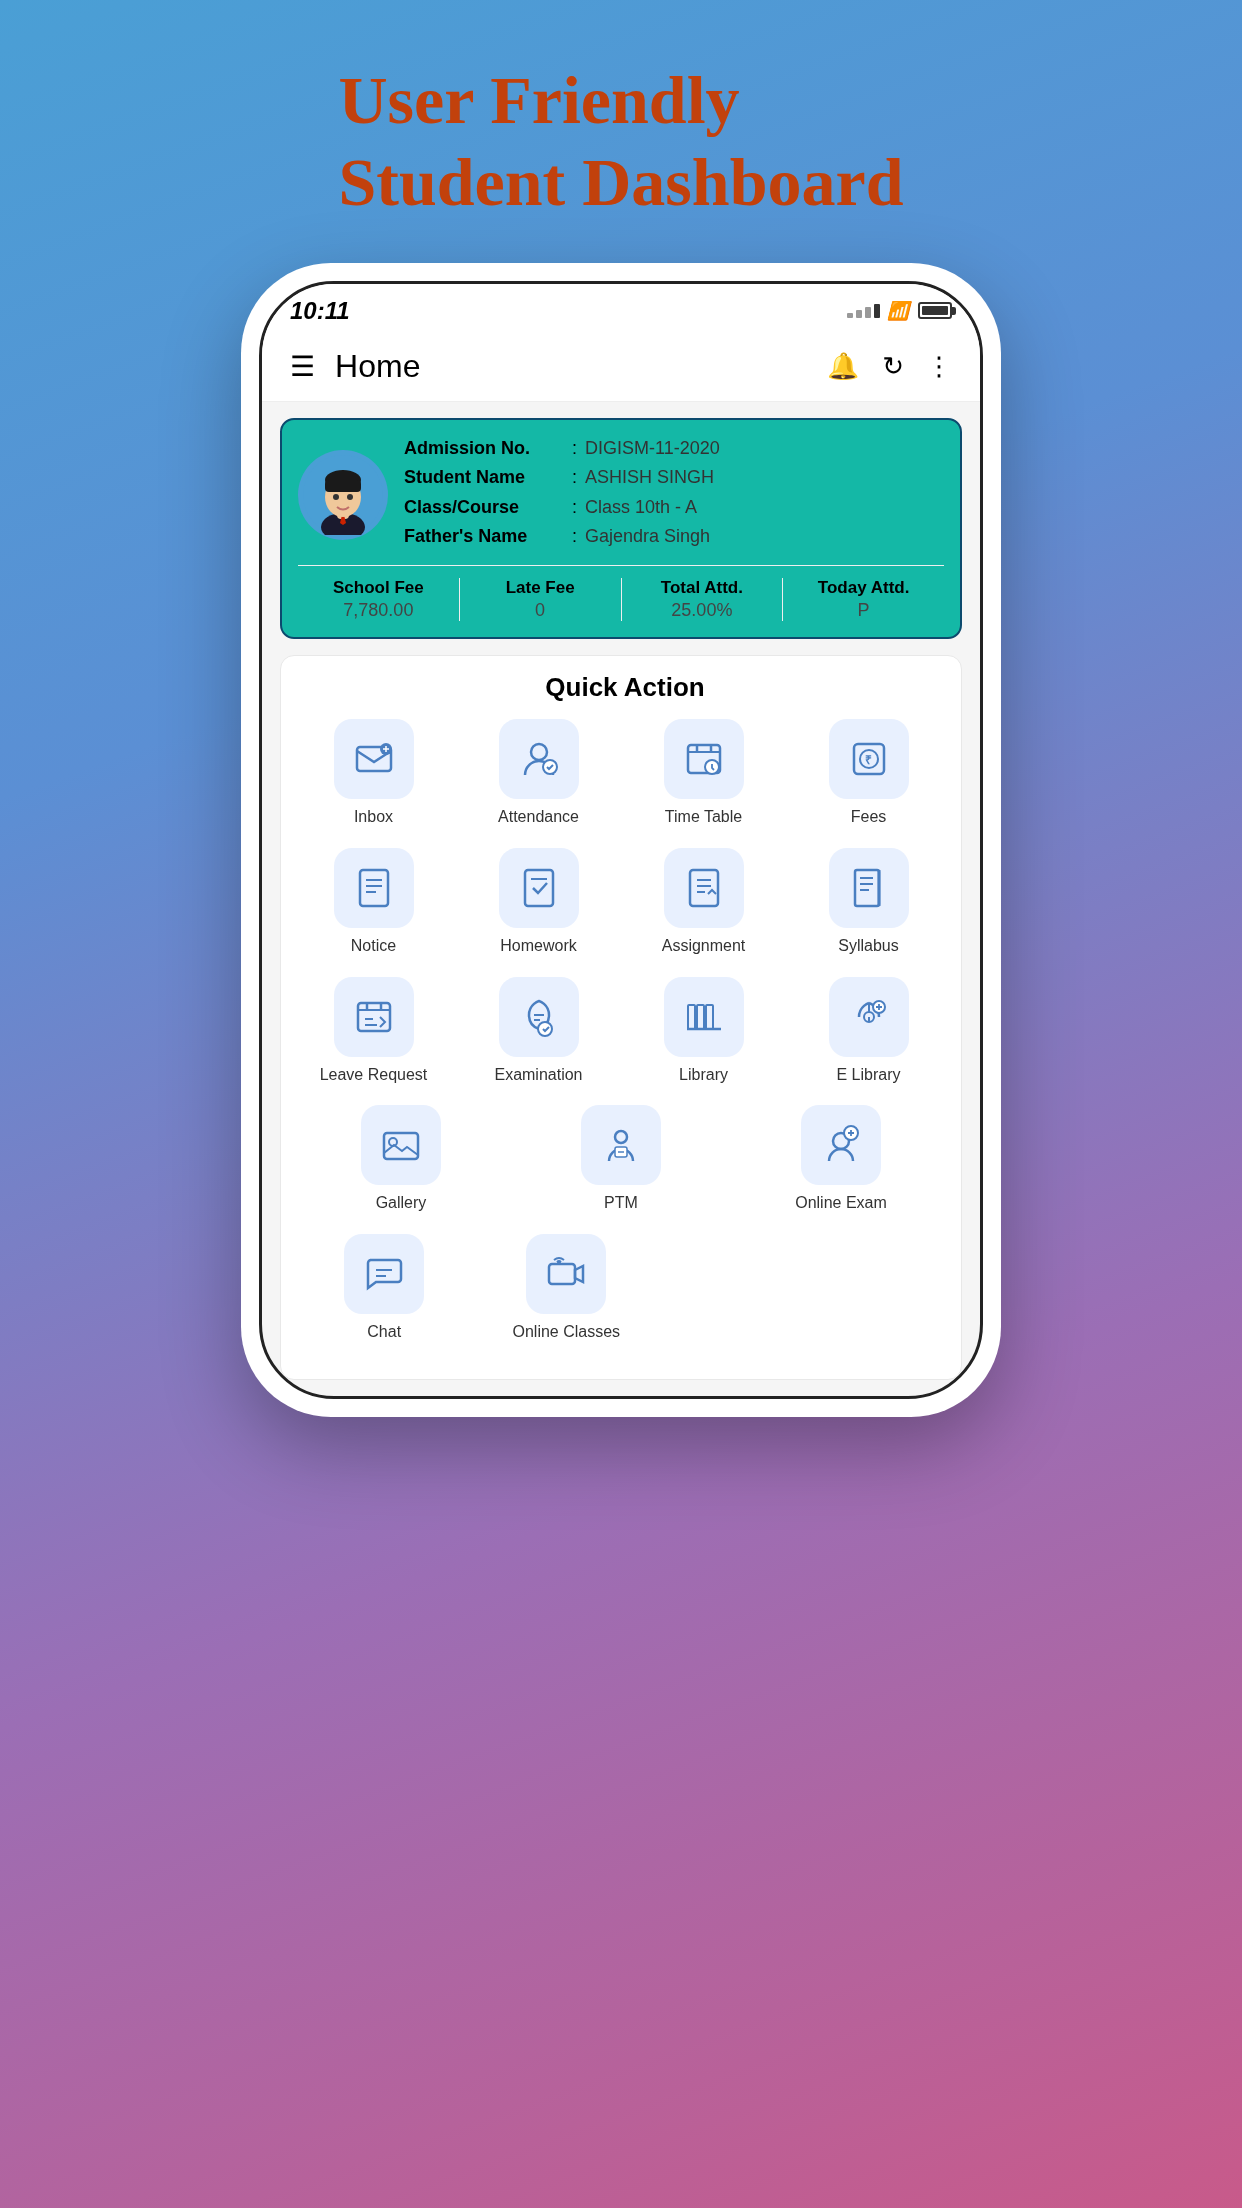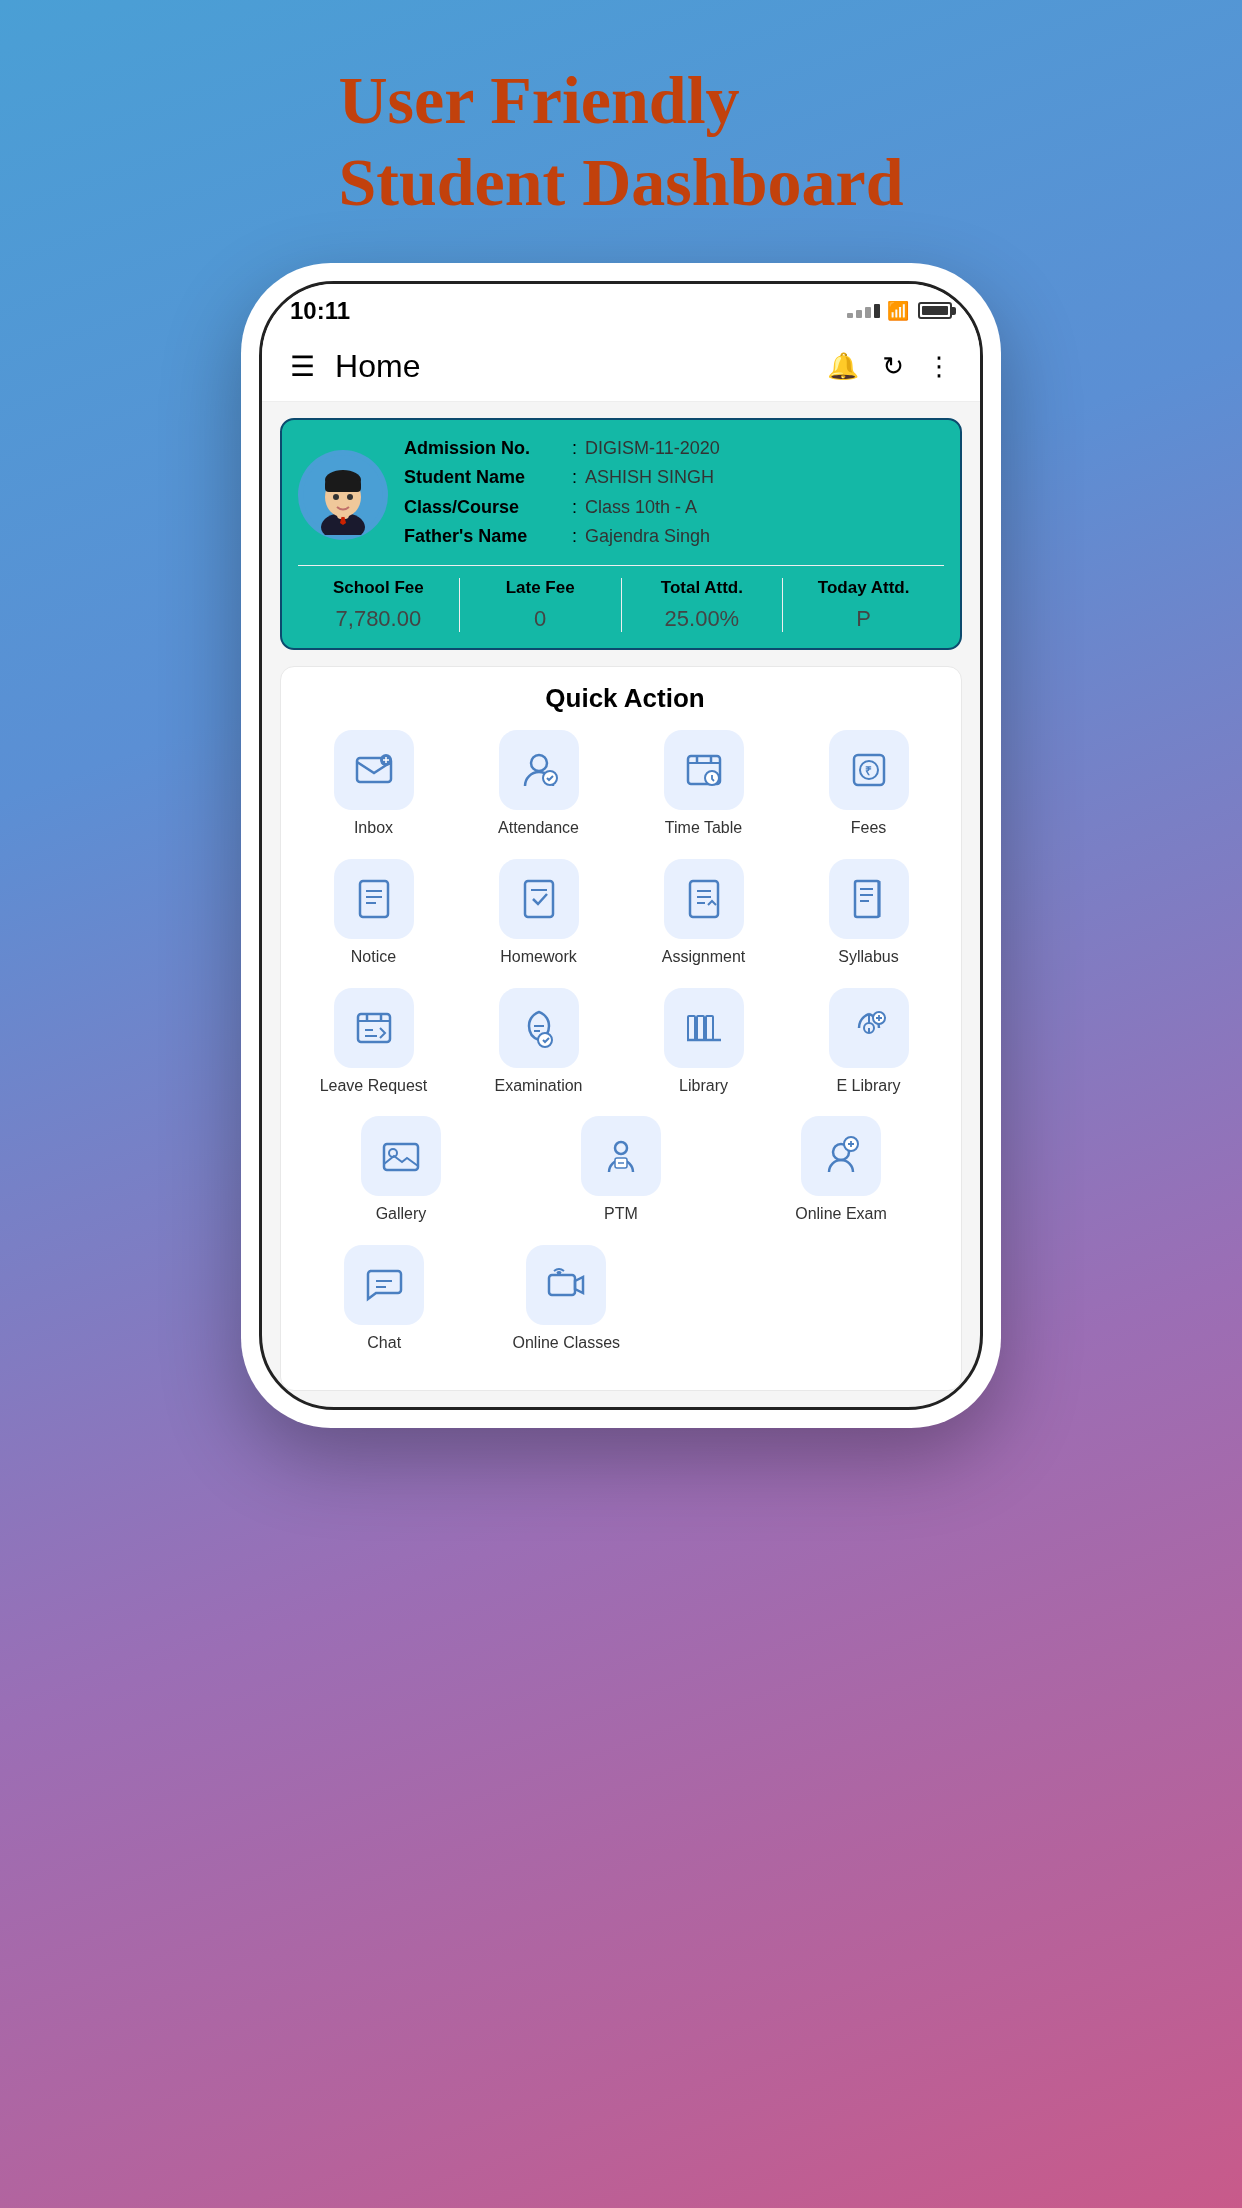--- a/index.html
+++ b/index.html
@@ -45,20 +45,21 @@
     }
 
     
     .status-bar {
       background: white;
       display: flex;
       justify-content: space-between;
       align-items: center;
       padding: 10px 28px 5px;
       height: 48px;
+      font-style: italic;
     }
     .status-time {
       font-size: 24px;
       font-weight: 600;
     }
     .status-icons {
       display: flex;
       align-items: center;
       gap: 8px;
     }
@@ -133,21 +134,21 @@
       margin-top: 12px;
       padding-top: 12px;
       text-align: center;
     }
     .stat-item {
       flex: 1;
       border-right: 1px solid #eee;
     }
     .stat-item:last-child { border-right: none; }
     .stat-label { font-size: 17px; font-weight: 700; }
-    .stat-value { font-size: 22px; color: #444; margin-top: 8px; }
+    .stat-value { font-size: 18px; color: #444; margin-top: 2px; }
 
     
     .quick-section {
       background: white;
       margin: 0 18px 16px;
       border-radius: 14px;
       border: 1px solid #e8e8e8;
       padding: 16px 10px;
     }
     .quick-title {

